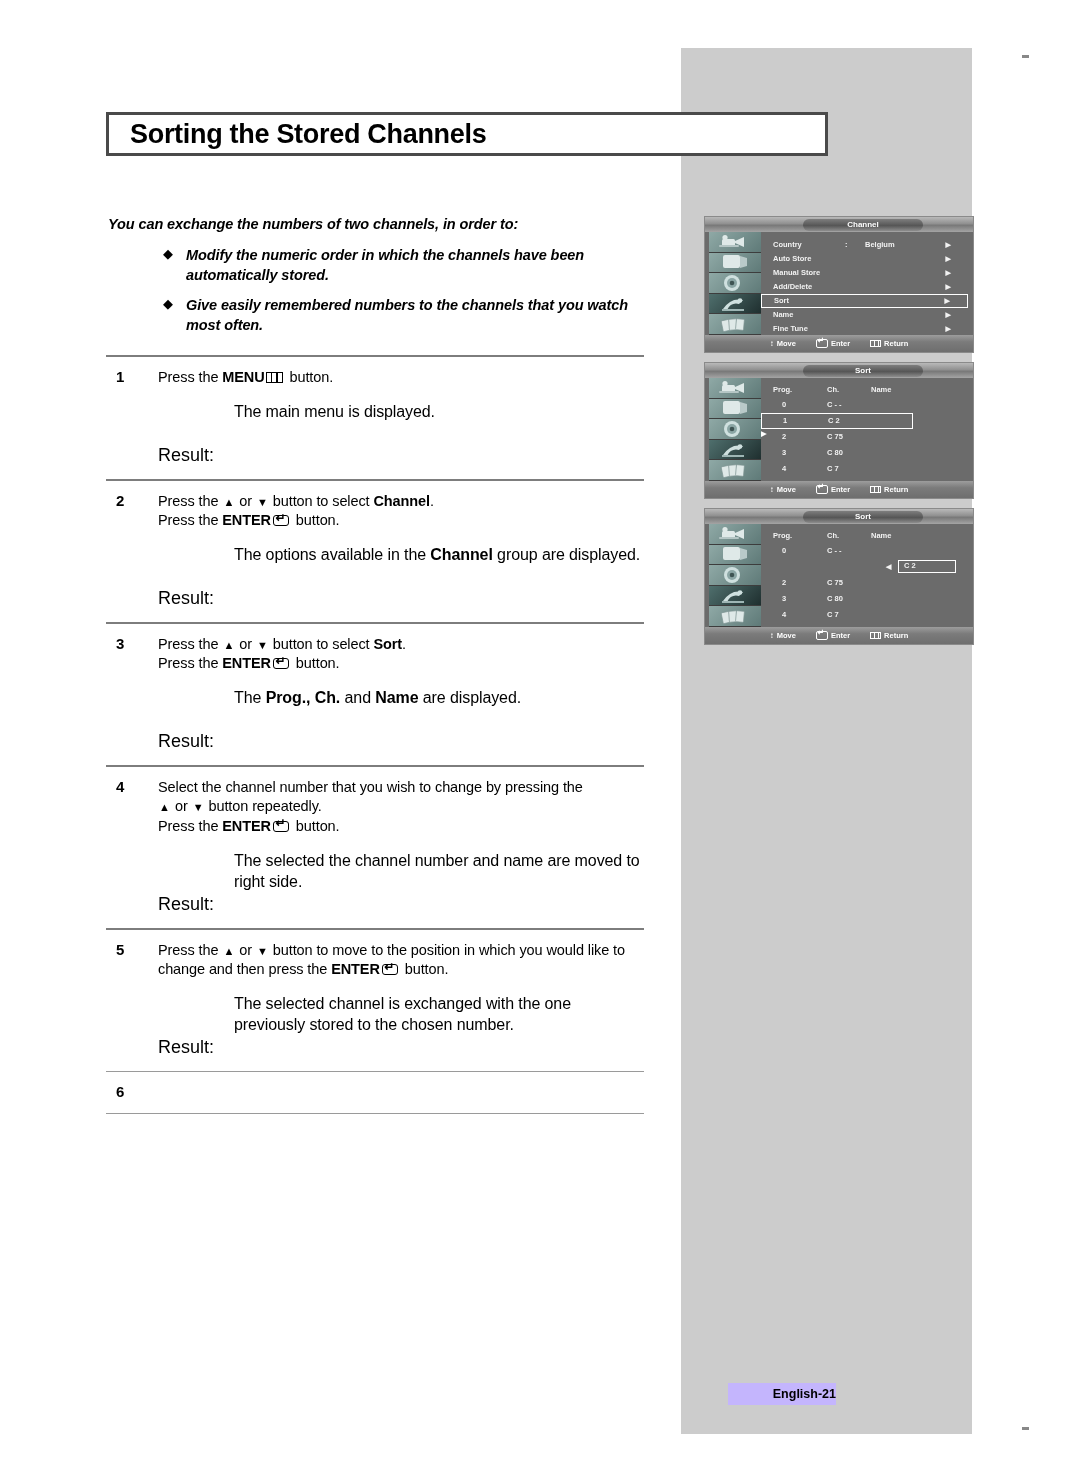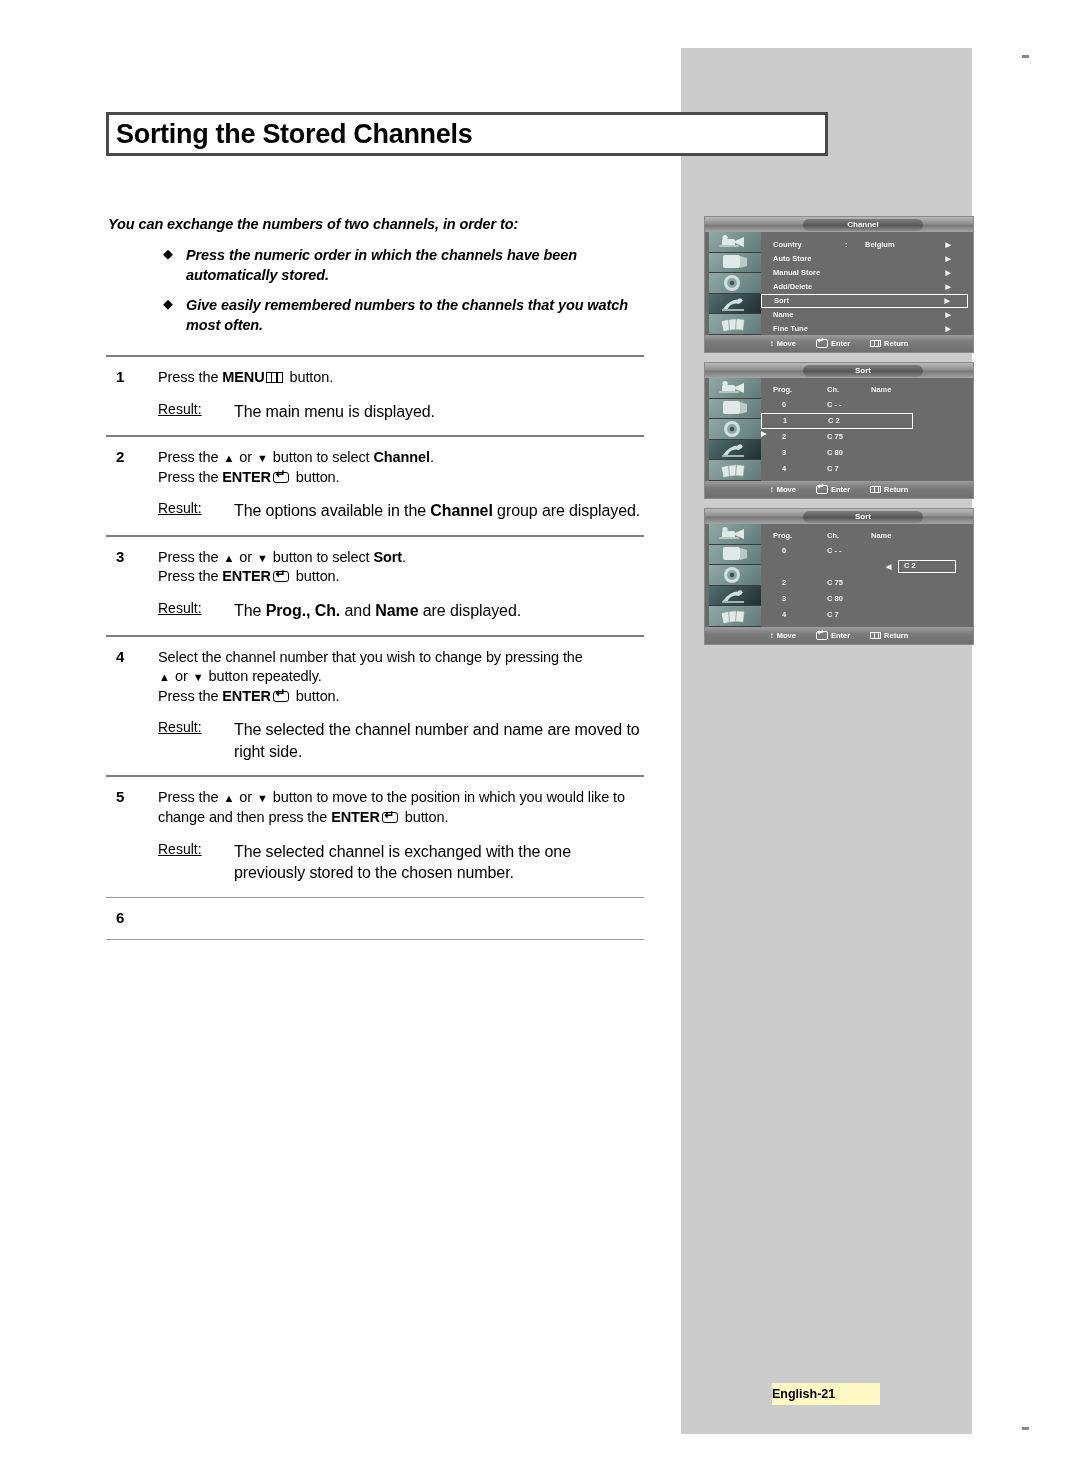--- a/index.html
+++ b/index.html
@@ -44,21 +44,21 @@
     background: #ffffff;
     border: 3px solid #4a4a4a;
     box-sizing: border-box;
     display: flex;
     align-items: center;
   }
   .title-text {
     font-size: 27px;
     font-weight: bold;
     letter-spacing: -0.3px;
-    padding-left: 7px;
+    padding-left: 21px;
     color: #000;
   }
 
   
   .intro {
     position: absolute;
     left: 108px;
     top: 214px;
     width: 560px;
   }
@@ -119,22 +119,22 @@
     letter-spacing: -0.1px;
   }
   .step-line b { font-weight: bold; }
   .result-row {
     display: flex;
     margin-top: 13px;
   }
   .result-label {
     width: 76px;
     flex: 0 0 76px;
-    font-size: 14px;
-    text-decoration: underline;
+    font-size: 18px;
+    margin-top: 44px;
   }
   .result-text {
     font-size: 16px;
     line-height: 1.35;
     letter-spacing: -0.1px;
     max-width: 412px;
   }
 
   
   .ico-menu {
@@ -355,26 +355,26 @@
   }
   .fi-menu-ico::before, .fi-menu-ico::after {
     content: ""; position: absolute; top: 0; bottom: 0; width: 1px; background: #fff;
   }
   .fi-menu-ico::before { left: 3px; }
   .fi-menu-ico::after  { left: 6.5px; }
 
   
   .page-footer {
     position: absolute;
-    left: 772px;
+    left: 728px;
     top: 1383px;
     width: 108px;
     height: 22px;
-    background: #fef9c3;
-    text-align: left;
+    background: #c4b5fd;
+    text-align: right;
     line-height: 22px;
     font-size: 12.5px;
     font-weight: bold;
   }
 </style>
 </head>
 <body>
 
 <div class="gray-panel"></div>
 <div class="crop-mark cm-tr"></div>
@@ -382,21 +382,21 @@
 
 <div class="title-box">
   <div class="title-text">Sorting the Stored Channels</div>
 </div>
 
 <div class="intro">
   <div class="intro-lead">You can exchange the numbers of two channels, in order to:</div>
 
   <div class="bullet-row">
     <div class="bullet-mark">◆</div>
-    <div class="bullet-text">Press the numeric order in which the channels have been automatically stored.</div>
+    <div class="bullet-text">Modify the numeric order in which the channels have been automatically stored.</div>
   </div>
 
   <div class="bullet-row">
     <div class="bullet-mark">◆</div>
     <div class="bullet-text">Give easily remembered numbers to the channels that you watch most often.</div>
   </div>
 </div>
 
 <div class="steps">
 

